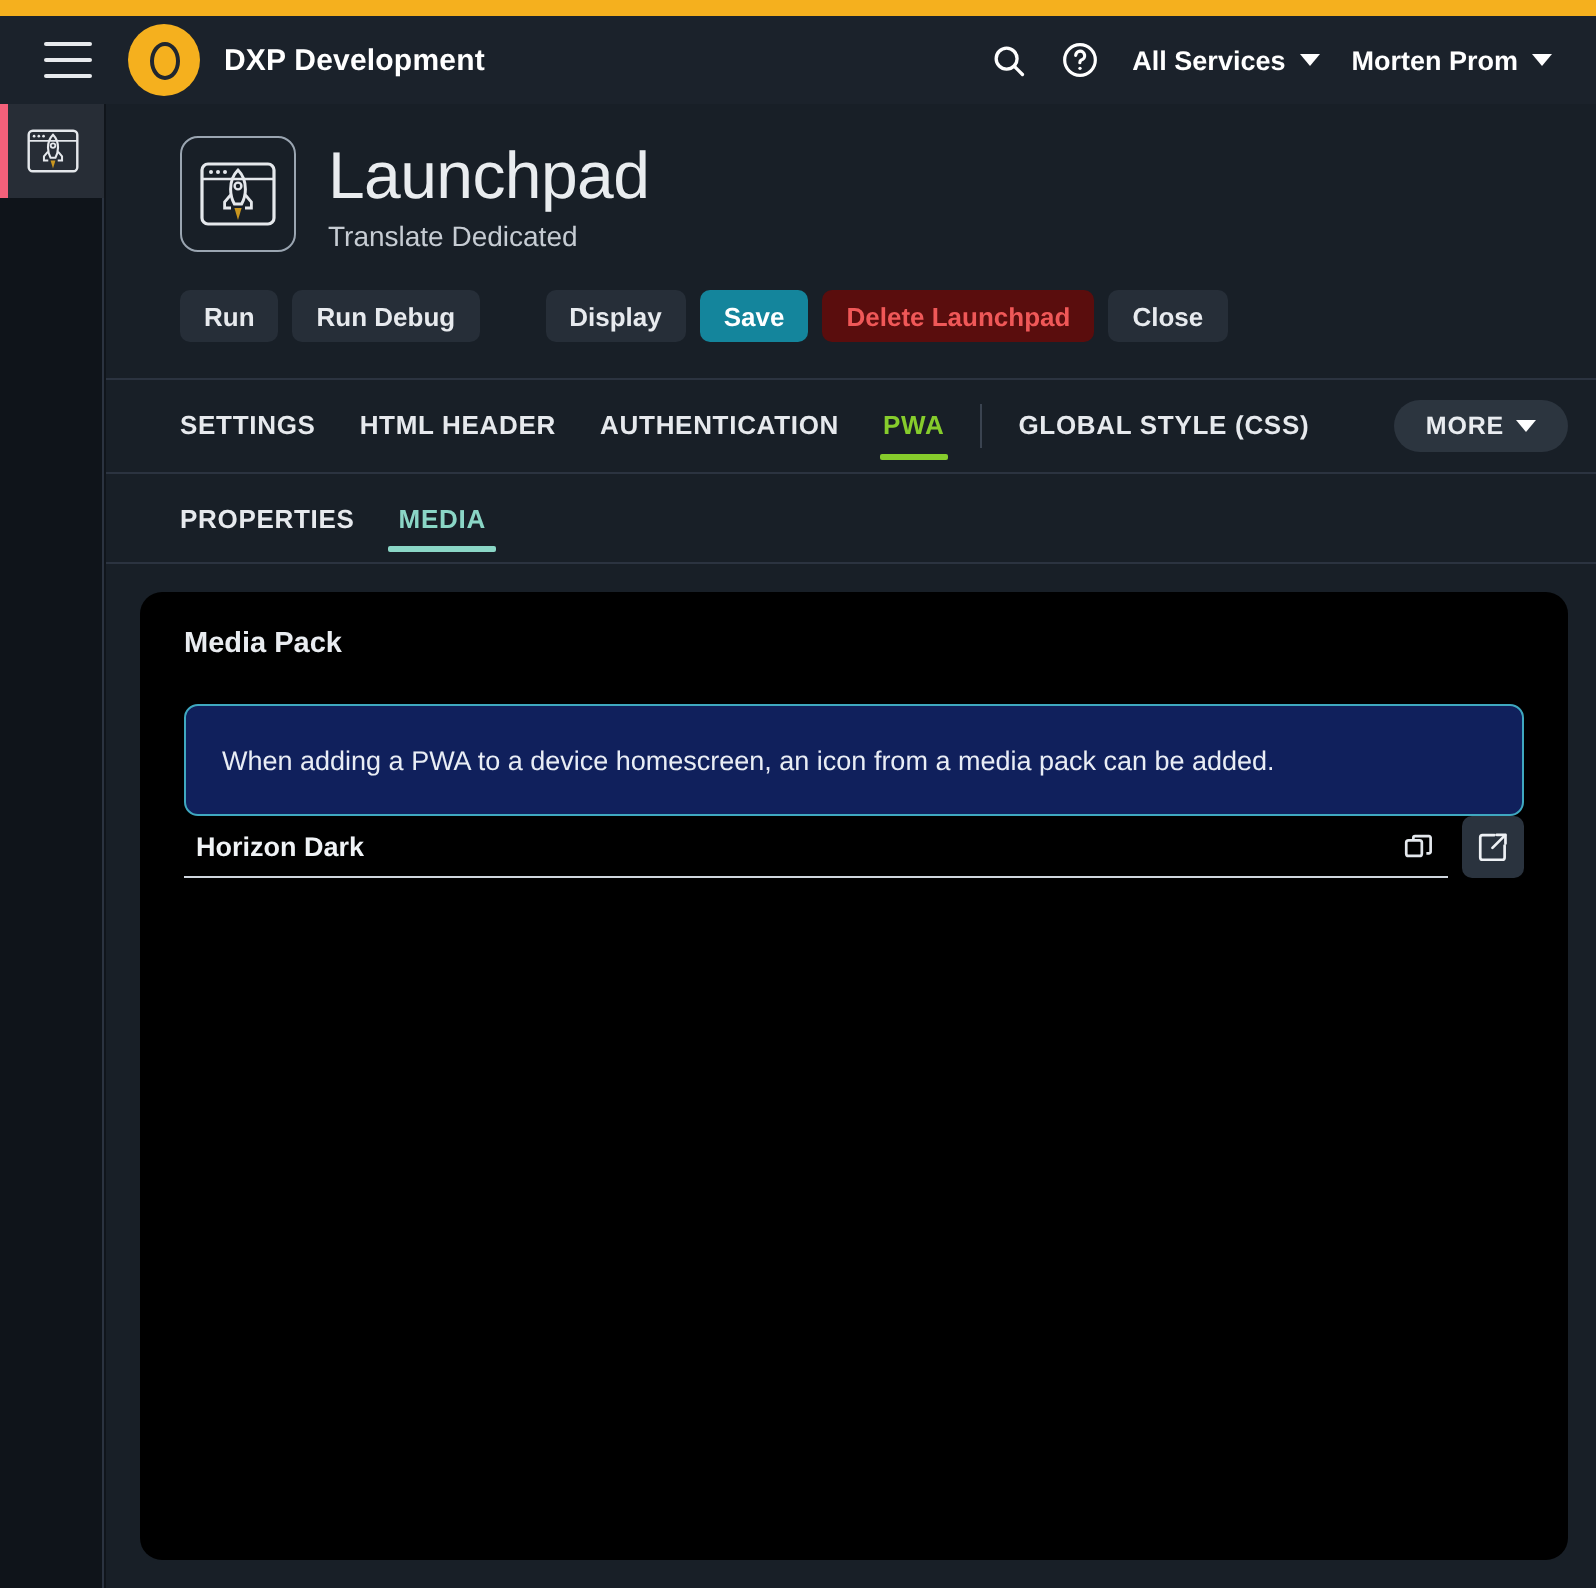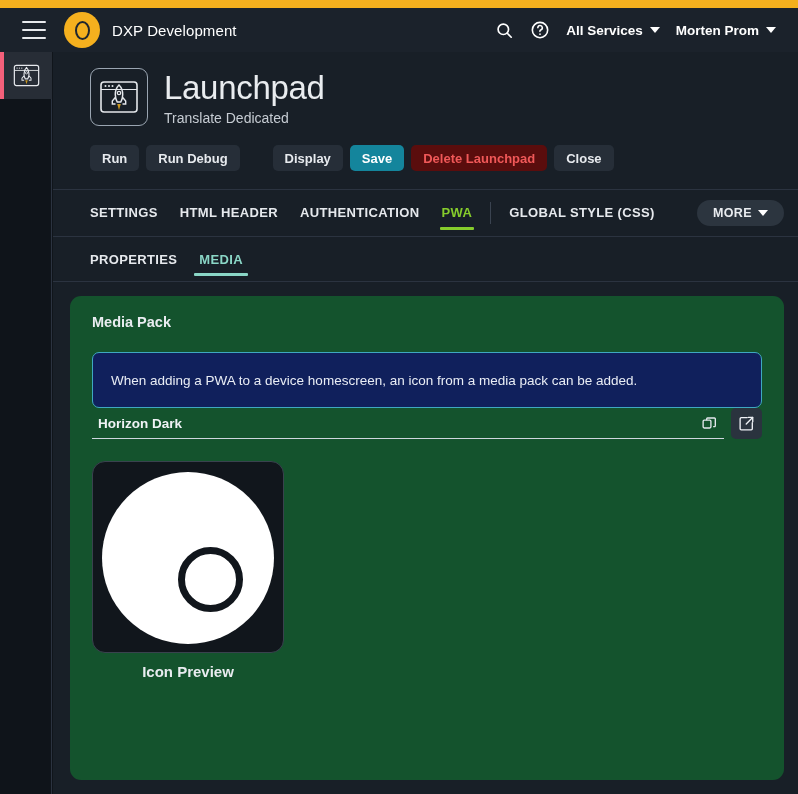--- a/index.html
+++ b/index.html
@@ -41,21 +41,21 @@
     background: #f5b01e;
     display: flex; align-items: center; justify-content: center;
     flex: none;
   }
   .brand-logo-ring {
     width: 15px; height: 19px; border-radius: 50%;
     border: 2px solid #20262f;
   }
   .brand-name {
     margin-left: 12px;
-    color: #ffffff; font-size: 15px; font-weight: normal;
+    color: #ffffff; font-size: 15px; font-weight: bold;
     letter-spacing: .1px; white-space: nowrap;
   }
   .topbar-right {
     margin-left: auto; display: flex; align-items: center; gap: 16px;
     padding-right: 8px;
   }
   .ico-btn { cursor: pointer; display: flex; align-items: center; }
   .tb-link {
     display: flex; align-items: center; gap: 7px;
     color: #ffffff; font-size: 13.5px; font-weight: bold;
@@ -182,21 +182,21 @@
   }
   .subtab.active-teal { color: #8ad6c6; }
   .subtab.active-teal::after {
     content: ""; position: absolute; left: -5px; right: -5px; bottom: 5px;
     height: 3px; background: #8ad6c6; border-radius: 1px;
   }
 
   
   .card-wrap { padding: 14px 14px 0 17px; }
   .card {
-    background: #14532d;
+    background: #000000;
     border-radius: 11px;
     height: 484px;
     padding: 18px 22px 0 22px;
   }
   .card-title {
     color: #e9ecf0; font-size: 14.5px; font-weight: bold;
     margin-bottom: 22px;
   }
 
   .notice {
@@ -412,24 +412,17 @@
         </div>
         <button class="side-btn">
           <svg width="17" height="17" viewBox="0 0 24 24" fill="none" stroke="#eef1f5" stroke-width="1.9" stroke-linecap="round" stroke-linejoin="round">
             <path d="M13 3.6H4.6A1.6 1.6 0 0 0 3 5.2v14.2a1.6 1.6 0 0 0 1.6 1.6h14a1.6 1.6 0 0 0 1.6-1.6V11"></path>
             <path d="M11.6 12.6 20.6 3.6"></path>
             <path d="M14.6 3.4h6.2v6.2"></path>
           </svg>
         </button>
       </div>
 
-      <div class="preview-block">
-        <div class="preview-tile">
-          <div class="disc"></div>
-          <div class="disc-hole"></div>
-        </div>
-        <div class="preview-caption">Icon Preview</div>
-      </div>
 
     </div>
   </div>
 
 </div>
 
 </body></html>

